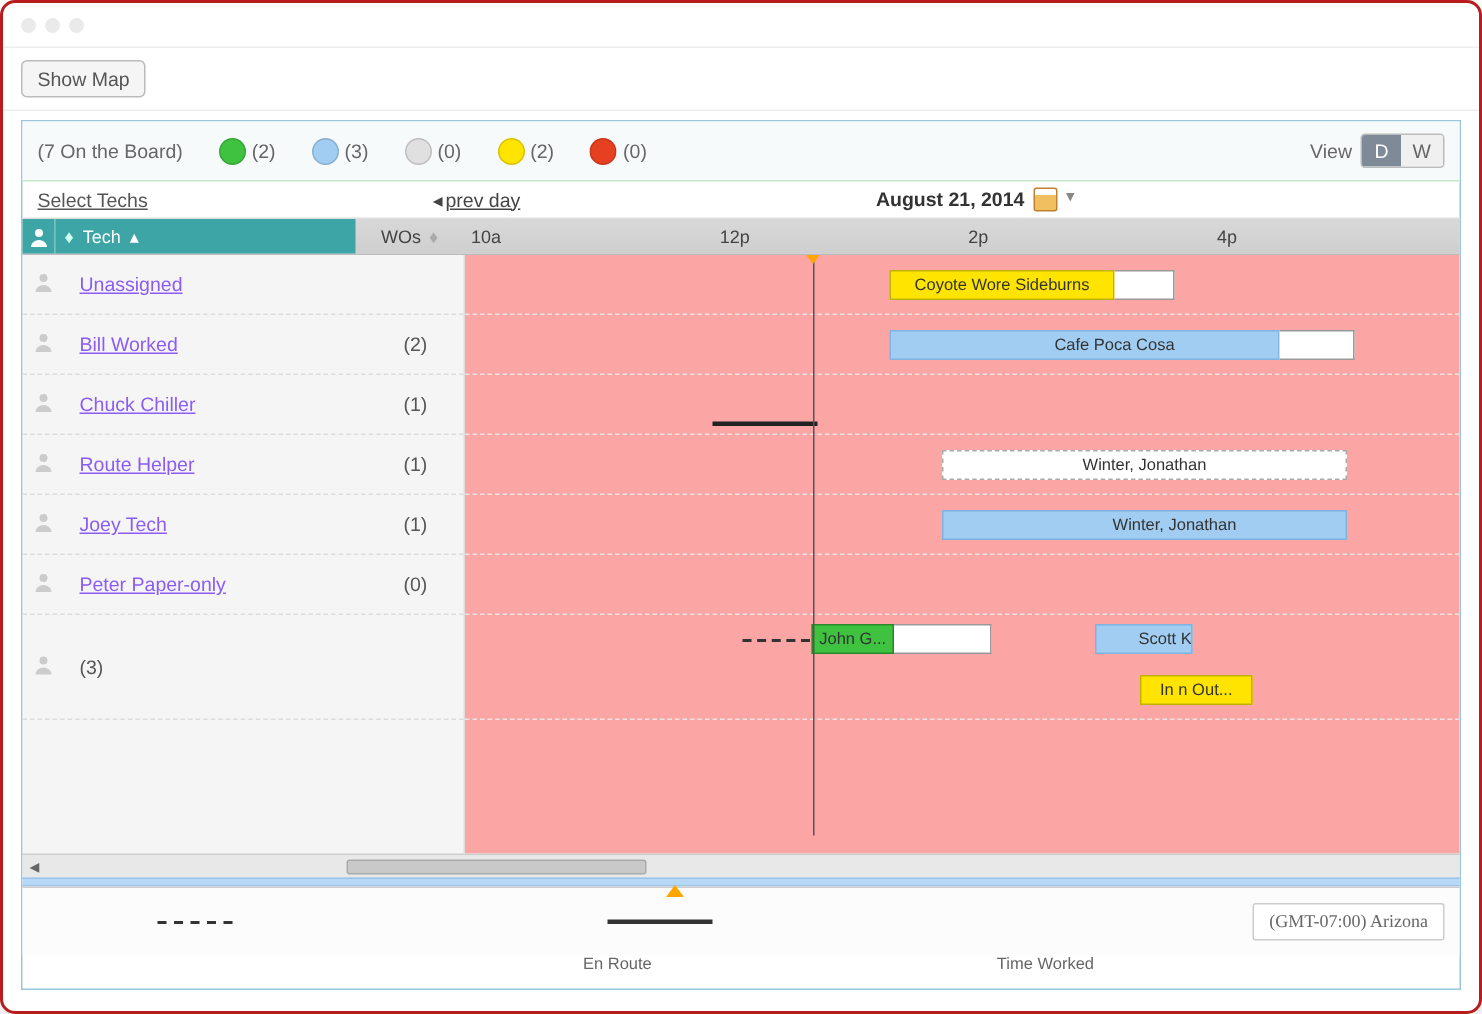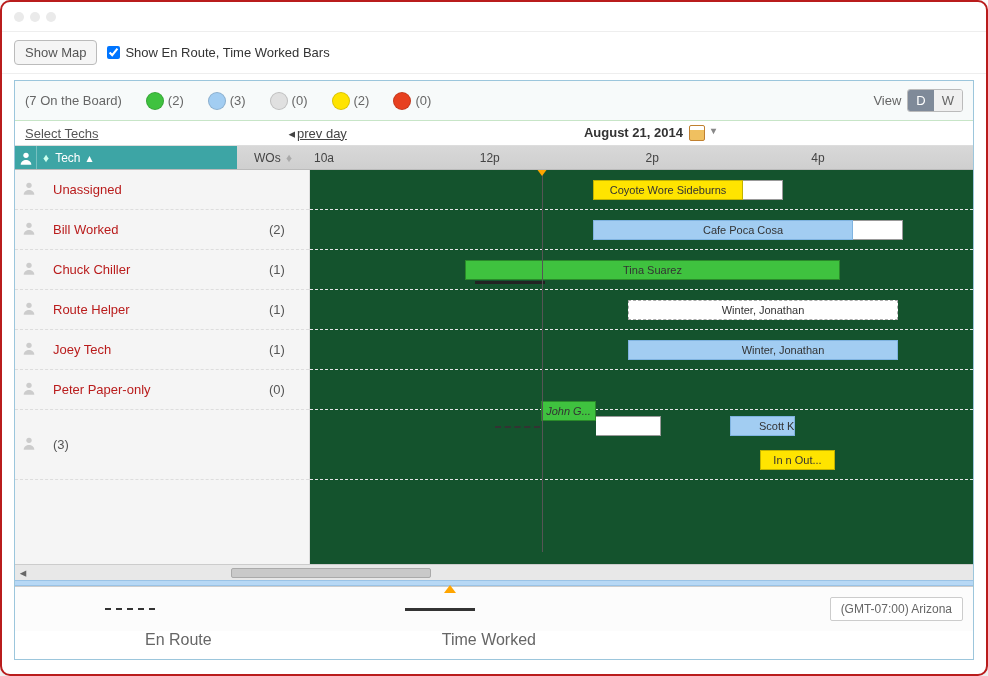--- a/index.html
+++ b/index.html
@@ -30,62 +30,58 @@
   .tech-label { background:#3da5a5; color:#fff; height:100%; width:200px; display:flex; align-items:center; padding-left:6px; gap:6px;}
   .tech-icon { width:22px; display:flex; align-items:center; justify-content:center; height:100%; background:#3da5a5; border-right:1px solid rgba(255,255,255,0.3);}
   .col-wos { width:60px; padding-left:4px;}
   .hour-labels { flex:1; display:flex; position:relative;}
   .hour-labels span { flex:1; padding-left:4px;}
   .body-area { flex:1; display:flex; position:relative; overflow:hidden;}
   .tech-pane { width:295px; border-right:1px solid #ddd; background:#f5f5f5; position:relative; }
   .tech-row { display:flex; align-items:center; height:40px; border-bottom:1px dashed #ddd; padding-left:6px; gap:10px;}
   .tech-row.tall { height:70px;}
   .person-icon { width:22px; color:#bbb; }
-  .tech-name { color:#b91c1c; cursor:pointer; flex:1;}
+  .tech-name { text-decoration:underline; color:#8b5cf6; cursor:pointer; flex:1;}
   .wo-count { width:40px; text-align:left; color:#555;}
-  .timeline-pane { flex:1; position:relative; overflow:hidden; background:#14532d;}
+  .timeline-pane { flex:1; position:relative; overflow:hidden; background:#fca5a5;}
   .row-bg { position:absolute; left:0; right:0; height:40px; border-bottom:1px dashed #e5e5e5;}
   .row-bg.tall { height:70px;}
   .now-line { position:absolute; top:0; bottom:12px; width:1px; background:#555; z-index:3;}
   .now-caret { position:absolute; width:0; height:0; border-left:6px solid transparent; border-right:6px solid transparent; border-top:8px solid orange; z-index:4;}
   .bar { position:absolute; height:20px; border:1px solid #999; font-size:11px; display:flex; align-items:center; justify-content:center; padding:0 4px; overflow:hidden; white-space:nowrap; z-index:2;}
   .bar.white-ext { background:#fff; border-left:none;}
   .bar.green { background:#3fc23f; border-color:#2a8a2a;}
   .bar.yellow { background:#ffe400; border-color:#c2b200;}
   .bar.blue { background:#a2cdf2; border-color:#7fb3e0;padding-left:44px;}
   .bar.dashed { background:#fff; border:1px dashed #aaa;}
   .en-route { position:absolute; height:0; border-top:2px dashed #333; z-index:2;}
   .time-worked-bar { position:absolute; height:3px; background:#222; z-index:2;}
   .scroll-bottom { height:16px; background:#e8e8e8; display:flex; align-items:center; border-top:1px solid #ccc;}
   .scroll-left-arrow { width:16px; text-align:center; cursor:pointer; color:#666;}
   .scroll-thumb { margin-left:200px; width:200px; height:10px; background:#c9c9c9; border:1px solid #aaa; border-radius:2px;}
   .footer { border-top:1px solid #ccc; padding:10px; display:flex; align-items:center; font-size:12px; color:#666; background:#fcfcfc;}
   .footer .legend-sample { display:flex; align-items:center; gap:10px; }
   .blue-strip { height:6px; background:#b7d8f5; border-top:1px solid #9ac3e6; border-bottom:1px solid #9ac3e6;}
   .caret-bottom { width:0; height:0; border-left:6px solid transparent; border-right:6px solid transparent; border-bottom:8px solid orange; margin:0 auto; position:relative; top:-1px;}
-  .tz-box { margin-left:auto; border:1px solid #ccc; padding:4px 10px; border-radius:2px; background:#fff;}
+  .tz-box { margin-left:auto; border:1px solid #ccc; padding:4px 10px; border-radius:2px; background:#fff;font-family:Liberation Serif, serif;}
   svg.person { width:16px; height:16px; }
 </style>
 </head>
 <body>
 
 <div class="window">
 
   <div class="titlebar">
     <div class="dot"></div>
     <div class="dot"></div>
     <div class="dot"></div>
   </div>
 
   <div class="toolbar">
     <button class="btn">Show Map</button>
-    <label class="chk">
-      <input type="checkbox" checked="" style="">
-      <span>Show En Route, Time Worked Bars</span>
-    </label>
   </div>
 
   <div class="content">
     <div class="panel">
 
       <div class="legend-row">
         <span class="legend-count">(7 On the Board)</span>
         <span class="status-item">
           <span class="status-circle" style="background:#3fc23f"></span>
           <span>(2)</span>
@@ -228,29 +224,28 @@
 
           <div class="now-caret" style="left:226px; top:-2px;"></div>
           <div class="now-line" style="left:232px;"></div>
 
           <div class="bar yellow" style="top:10px; left:283px; width:150px;">Coyote Wore Sideburns</div>
           <div class="bar white-ext" style="top:10px; left:433px; width:40px;"></div>
 
           <div class="bar blue" style="top:50px; left:283px; width:260px;">Cafe Poca Cosa</div>
           <div class="bar white-ext" style="top:50px; left:543px; width:50px;"></div>
 
-          <div class="bar green" style="top:90px; left:155px; width:375px;">Tina Suarez</div>
           <div class="time-worked-bar" style="top:111px; left:165px; width:70px;"></div>
 
           <div class="bar dashed" style="top:130px; left:318px; width:270px;">Winter, Jonathan</div>
 
           <div class="bar blue" style="top:170px; left:318px; width:270px;">Winter, Jonathan</div>
 
           <div class="en-route" style="top:256px; left:185px; width:45px;"></div>
-          <div class="bar green" style="top:231px; left:231px; width:55px;font-style:italic;">John G...</div>
+          <div class="bar green" style="top:246px; left:231px; width:55px;">John G...</div>
           <div class="bar white-ext" style="top:246px; left:286px; width:65px;"></div>
           <div class="bar blue" style="top:246px; left:420px; width:65px;">Scott Ki...</div>
           <div class="bar yellow" style="top:280px; left:450px; width:75px;">In n Out...</div>
         </div>
       </div>
 
       <div class="scroll-bottom">
         <div class="scroll-left-arrow">◂</div>
         <div class="scroll-thumb"></div>
       </div>
@@ -263,21 +258,21 @@
       <div class="footer">
         <div class="legend-sample" style="margin-left:80px;">
           <span style="display:inline-block;width:50px;border-top:2px dashed #333;"></span>
         </div>
         <div style="width:250px;"></div>
         <div class="legend-sample">
           <span style="display:inline-block;width:70px;height:3px;background:#333;"></span>
         </div>
         <div class="tz-box">(GMT-07:00) Arizona</div>
       </div>
-      <div style="display:flex; padding:0 0 10px 0; color:#666; font-size:16px;">
+      <div style="display:flex; padding:0 0 10px 0; color:#666; font-size:11px;justify-content:center;">
         <div style="width:130px;"></div>
         <div>En Route</div>
         <div style="width:230px;"></div>
         <div>Time Worked</div>
       </div>
 
     </div>
   </div>
 </div>
 

